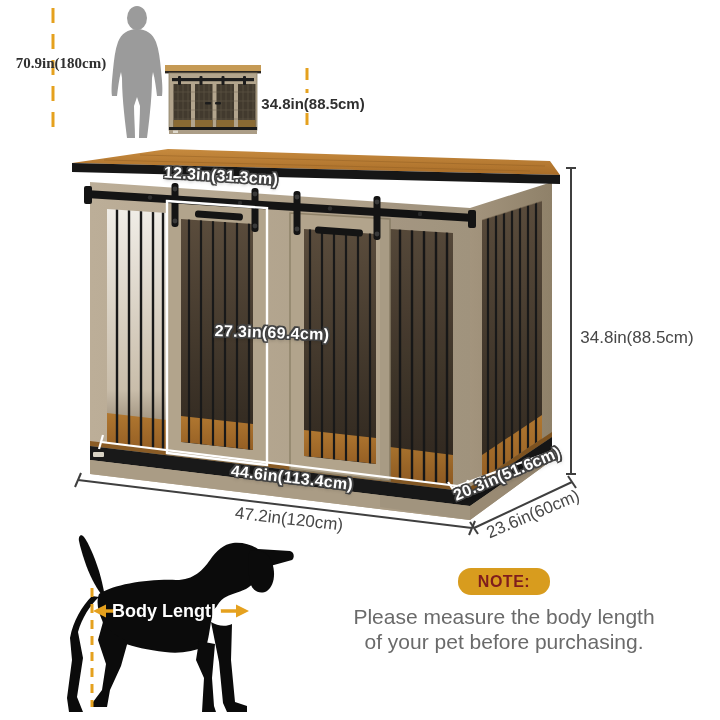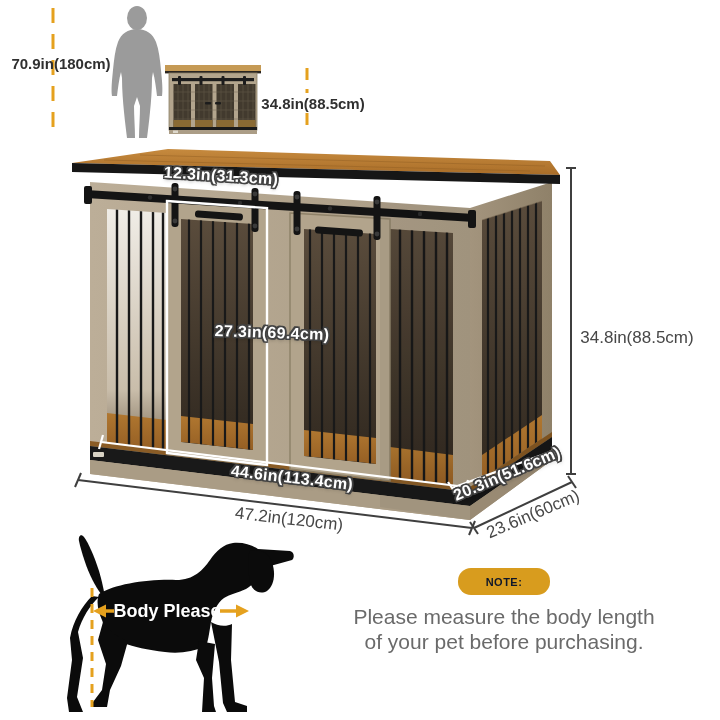--- a/index.html
+++ b/index.html
@@ -28,21 +28,21 @@
       0 -1.5px 0 #424242, 0 1.5px 0 #424242,
       0 2px 4px rgba(0,0,0,.35);
   }
   .plain{color:var(--text-dark);font-weight:400;}
   .bolddark{color:#303030;font-weight:700;}
   .whitebold{color:#ffffff;font-weight:700;}
   .note-badge{
     position:absolute;left:458px;top:568px;width:92px;height:27px;
     background:var(--badge-gold);border-radius:13px;
     display:flex;align-items:center;justify-content:center;
-    color:#0f172a;font-weight:700;font-size:11px;letter-spacing:.5px;
+    color:#7f1d1d;font-weight:700;font-size:16px;letter-spacing:.5px;
   }
   .note-line{color:var(--text-gray);font-weight:400;}
   .note-strong{color:#4E4E4E;font-weight:400;}
 </style>
 </head>
 <body>
 
 <div class="stage">
 
 <svg width="720" height="720" viewBox="0 0 720 720">
@@ -277,30 +277,30 @@
   </g>
   <line x1="92" y1="588" x2="92" y2="707" style="stroke:var(--accent-gold)" stroke-width="3" stroke-dasharray="9 7"></line>
   <g style="stroke:var(--accent-gold);fill:var(--accent-gold)">
     <line x1="114" y1="611" x2="102" y2="611" stroke-width="3.5"></line>
     <polygon points="93,611 106,604.5 106,617.5" stroke="none"></polygon>
     <line x1="220" y1="611" x2="238" y2="611" stroke-width="3.5"></line>
     <polygon points="249,611 236,604.5 236,617.5" stroke="none"></polygon>
   </g>
 </svg>
 
-<div class="lbl bolddark" style="left:61px;top:63px;font-size:15px;">70.9in(180cm)</div>
+<div class="lbl bolddark" style="left:61px;top:63px;font-size:15px;font-family:Liberation Serif, serif;">70.9in(180cm)</div>
 <div class="lbl bolddark" style="left:313px;top:103px;font-size:15px;">34.8in(88.5cm)</div>
 
 <div class="lbl outline" style="left:221px;top:176px;font-size:16px;transform:translate(-50%,-50%) rotate(3.5deg);">12.3in(31.3cm)</div>
 <div class="lbl outline" style="left:272px;top:333px;font-size:16px;transform:translate(-50%,-50%) rotate(2deg);">27.3in(69.4cm)</div>
 <div class="lbl plain" style="left:637px;top:337px;font-size:17px;">34.8in(88.5cm)</div>
 <div class="lbl outline" style="left:292px;top:478px;font-size:16px;transform:translate(-50%,-50%) rotate(6.5deg);">44.6in(113.4cm)</div>
 <div class="lbl plain" style="left:289px;top:519px;font-size:17px;transform:translate(-50%,-50%) rotate(6.5deg);">47.2in(120cm)</div>
 <div class="lbl outline" style="left:507px;top:474px;font-size:16px;transform:translate(-50%,-50%) rotate(-23deg);">20.3in(51.6cm)</div>
 <div class="lbl plain" style="left:533px;top:514px;font-size:17px;transform:translate(-50%,-50%) rotate(-23deg);">23.6in(60cm)</div>
 
-<div class="lbl whitebold" style="left:167px;top:611px;font-size:18px;">Body Please</div>
+<div class="lbl whitebold" style="left:167px;top:611px;font-size:18px;">Body Length</div>
 
 <div class="note-badge">NOTE:</div>
 <div class="lbl note-line" style="left:504px;top:616px;font-size:21px;">Please measure the body length</div>
 <div class="lbl note-line" style="left:504px;top:641px;font-size:21px;">of your pet before purchasing.</div>
 
 </div>
 
 </body></html>

